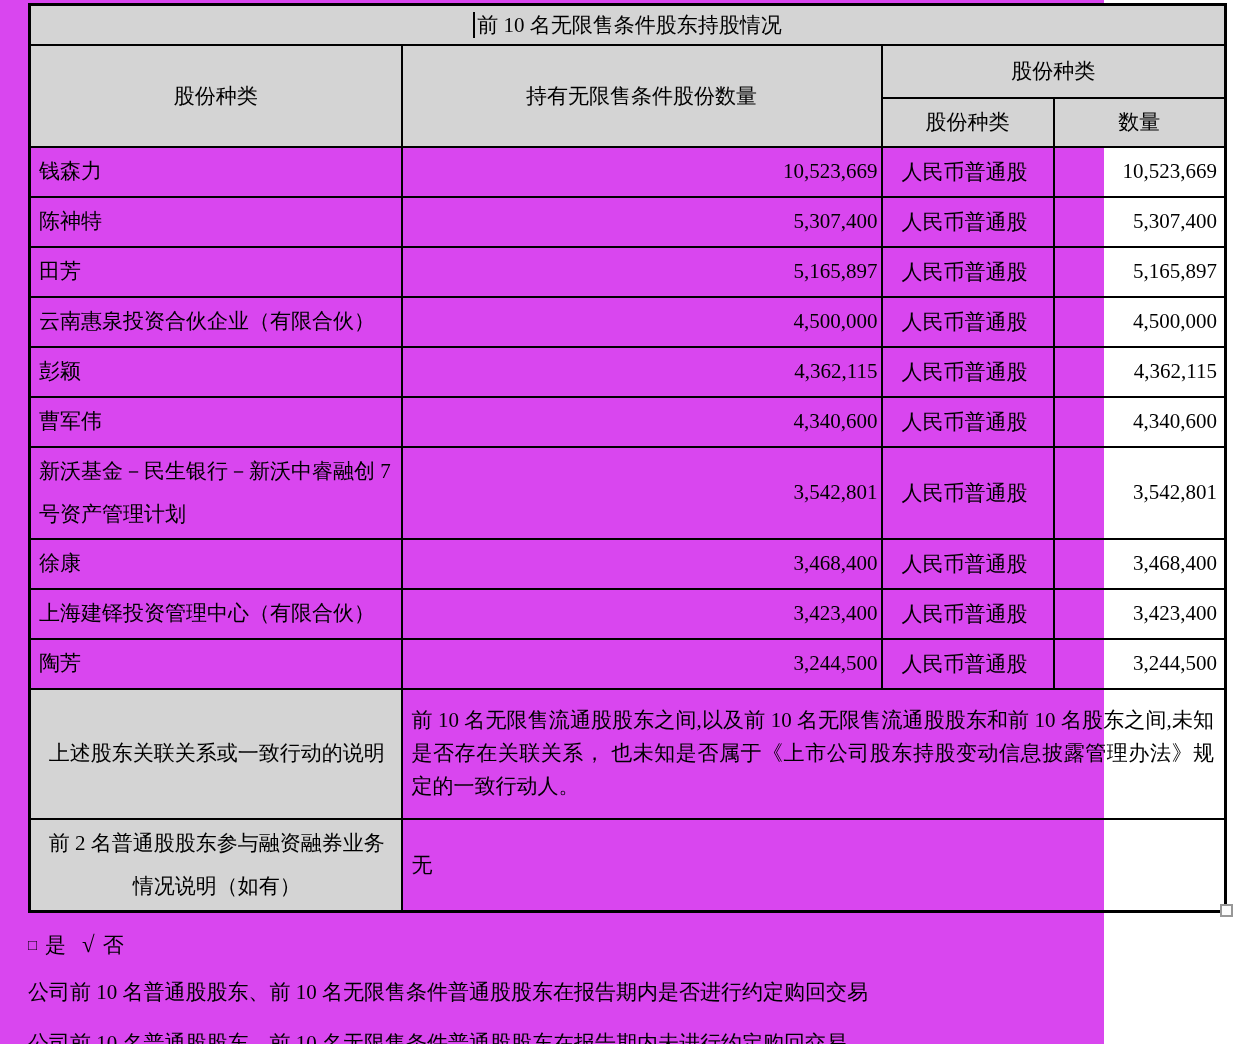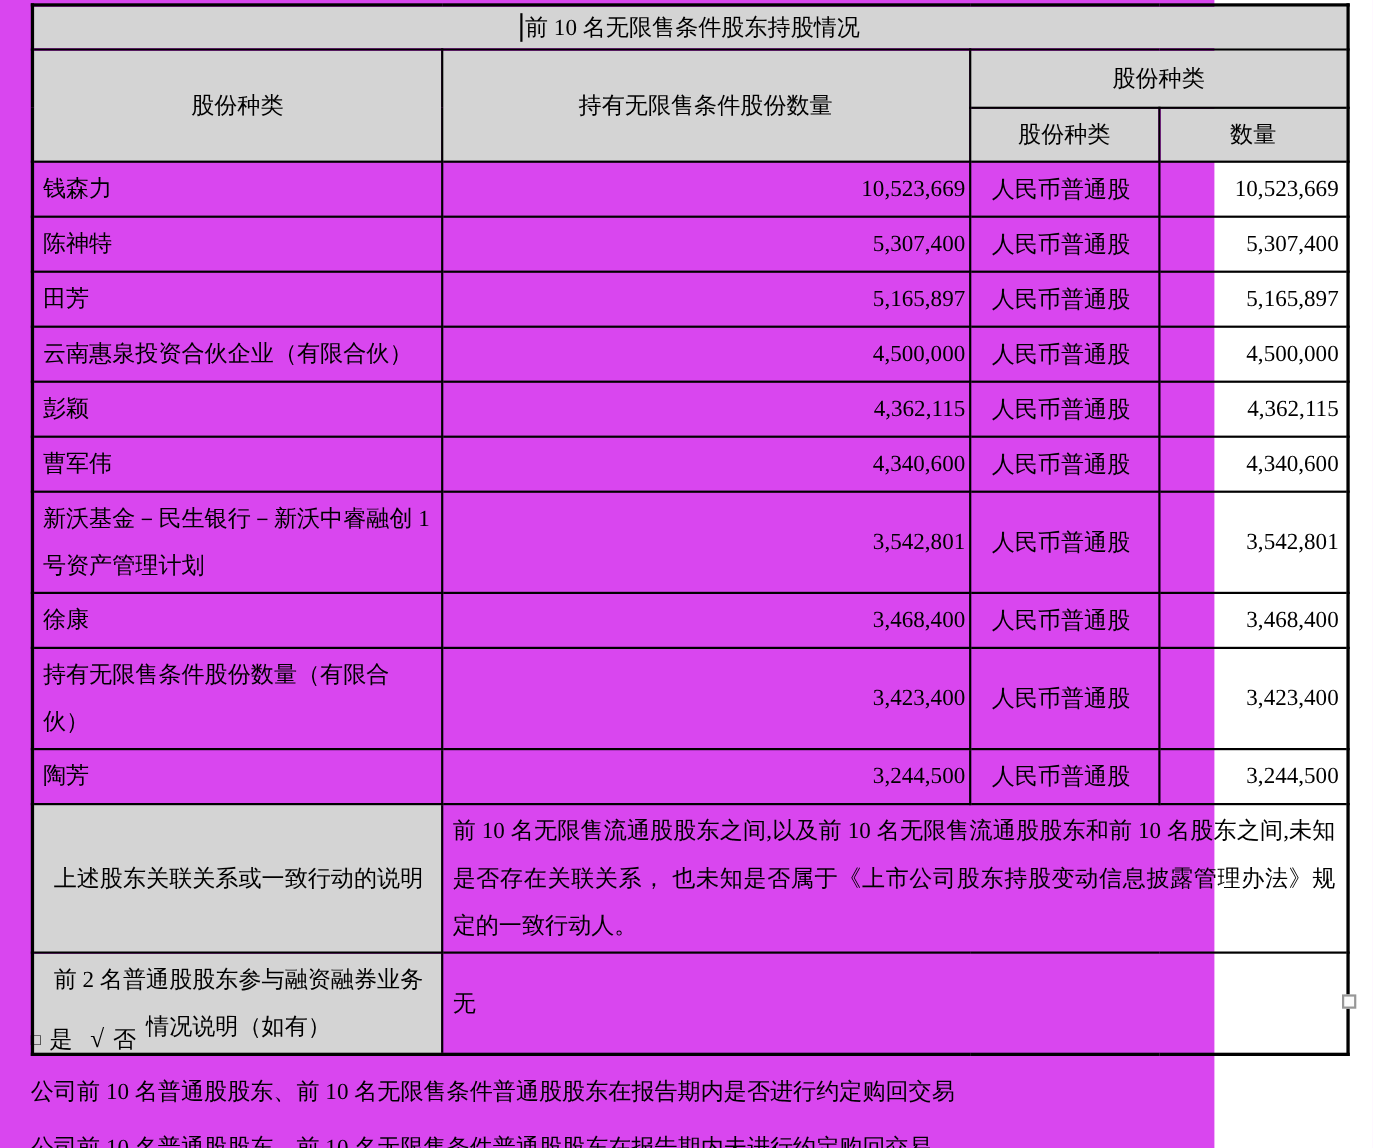--- a/index.html
+++ b/index.html
@@ -39,21 +39,21 @@
   tr.datarow-tall { height: 90px; }
 
   .name-cell { padding: 2px 6px 2px 8px; line-height: 43px; }
   .num-cell  { text-align: right; padding-right: 3px; font-size: 20px; }
   .type-cell { padding-left: 19px; }
   .qty-cell  { text-align: right; padding-right: 7px; font-size: 20px; }
 
   tr.relation-row { height: 130px; }
   tr.margin-row   { height: 90px; }
   .label-cell { padding: 2px 6px 2px 8px; line-height: 43px; }
-  .longtext-cell { padding: 2px 10px 2px 9px; line-height: 43px; text-align: justify; }
+  .longtext-cell { padding: 2px 10px 2px 9px; line-height: 33px; text-align: justify; }
   .none-cell { padding-left: 9px; }
 
   .footer-line {
     position: absolute; left: 28px;
     font-size: 21px; line-height: 25px; white-space: nowrap;
   }
   #fline1 { top: 940px; margin-top: 40px; }
   #fline2 { top: 932px; }
   #fline3 { top: 1007px; margin-top: 24px; }
   .cb-box { font-size: 15px; vertical-align: 2px; }
@@ -125,33 +125,33 @@
       <td class="type-cell">人民币普通股</td>
       <td class="qty-cell">4,362,115</td>
     </tr>
     <tr class="datarow">
       <td class="name-cell">曹军伟</td>
       <td class="num-cell">4,340,600</td>
       <td class="type-cell">人民币普通股</td>
       <td class="qty-cell">4,340,600</td>
     </tr>
     <tr class="datarow-tall">
-      <td class="name-cell">新沃基金－民生银行－新沃中睿融创 1 号资产管理计划</td>
+      <td class="name-cell">新沃基金－民生银行－新沃中睿融创 7 号资产管理计划</td>
       <td class="num-cell">3,542,801</td>
       <td class="type-cell">人民币普通股</td>
       <td class="qty-cell">3,542,801</td>
     </tr>
     <tr class="datarow">
       <td class="name-cell">徐康</td>
       <td class="num-cell">3,468,400</td>
       <td class="type-cell">人民币普通股</td>
       <td class="qty-cell">3,468,400</td>
     </tr>
     <tr class="datarow">
-      <td class="name-cell">持有无限售条件股份数量（有限合伙）</td>
+      <td class="name-cell">上海建铎投资管理中心（有限合伙）</td>
       <td class="num-cell">3,423,400</td>
       <td class="type-cell">人民币普通股</td>
       <td class="qty-cell">3,423,400</td>
     </tr>
     <tr class="datarow">
       <td class="name-cell">陶芳</td>
       <td class="num-cell">3,244,500</td>
       <td class="type-cell">人民币普通股</td>
       <td class="qty-cell">3,244,500</td>
     </tr>

